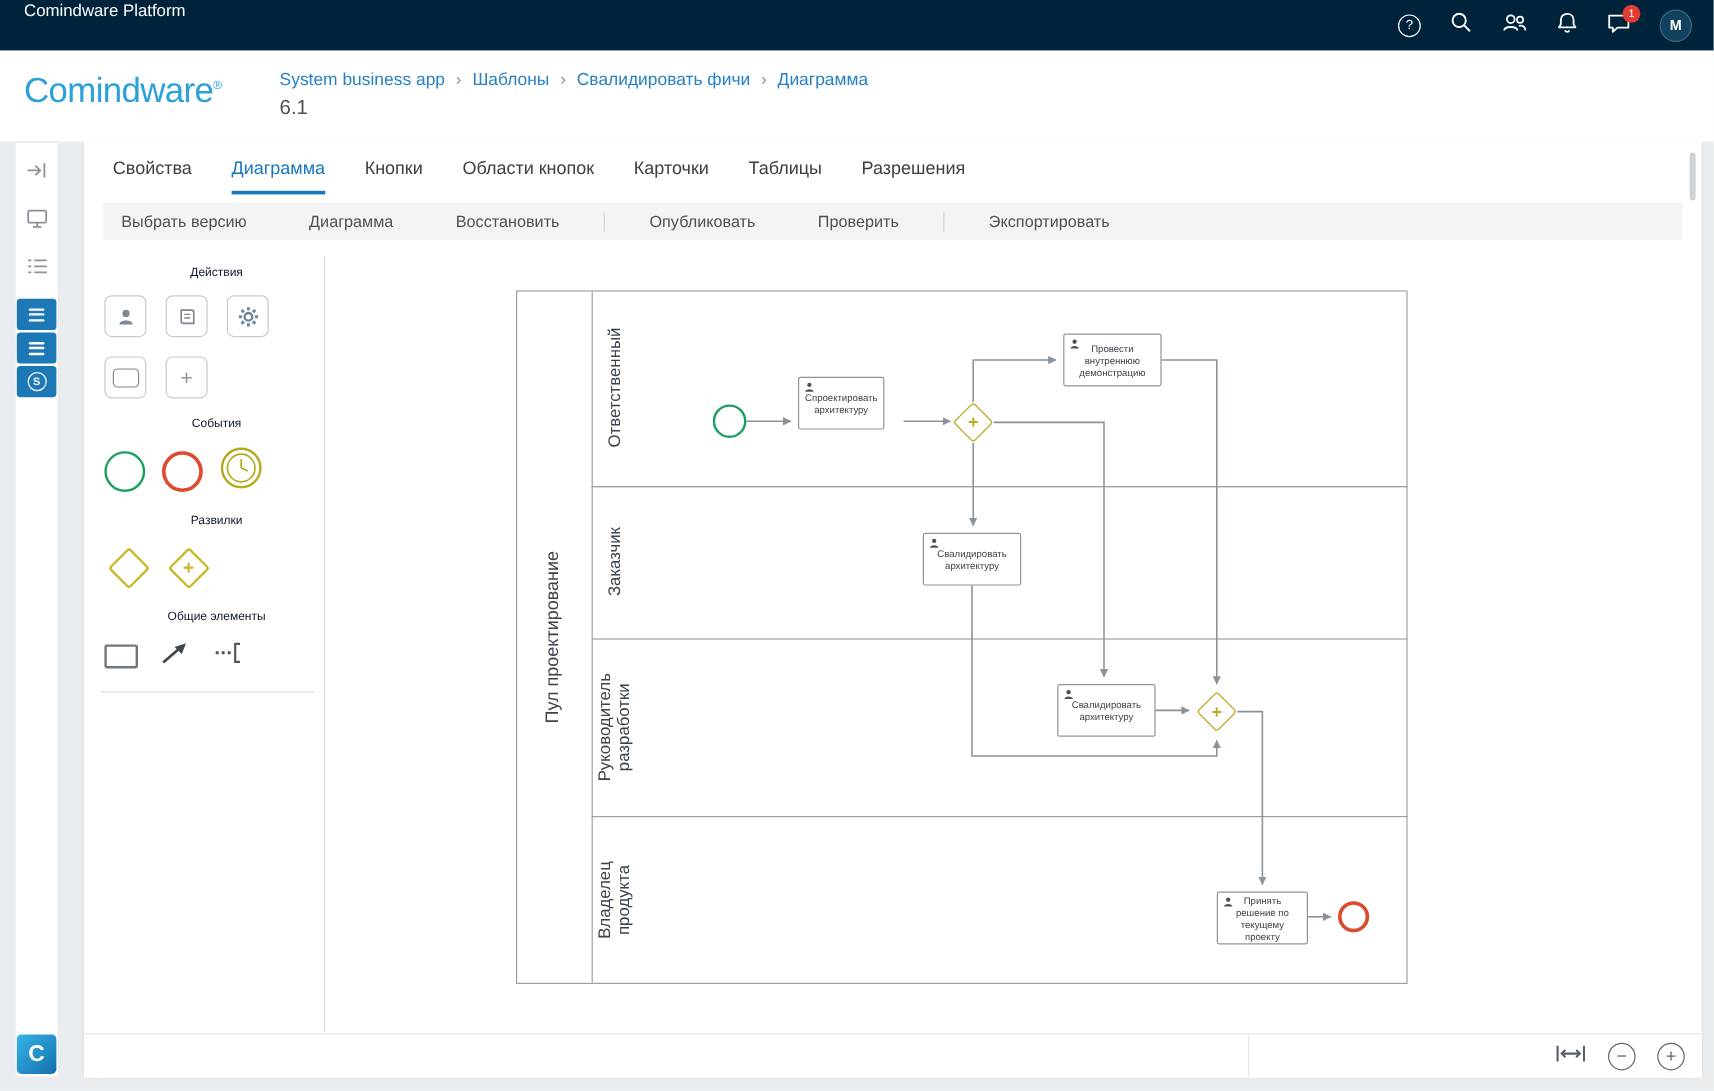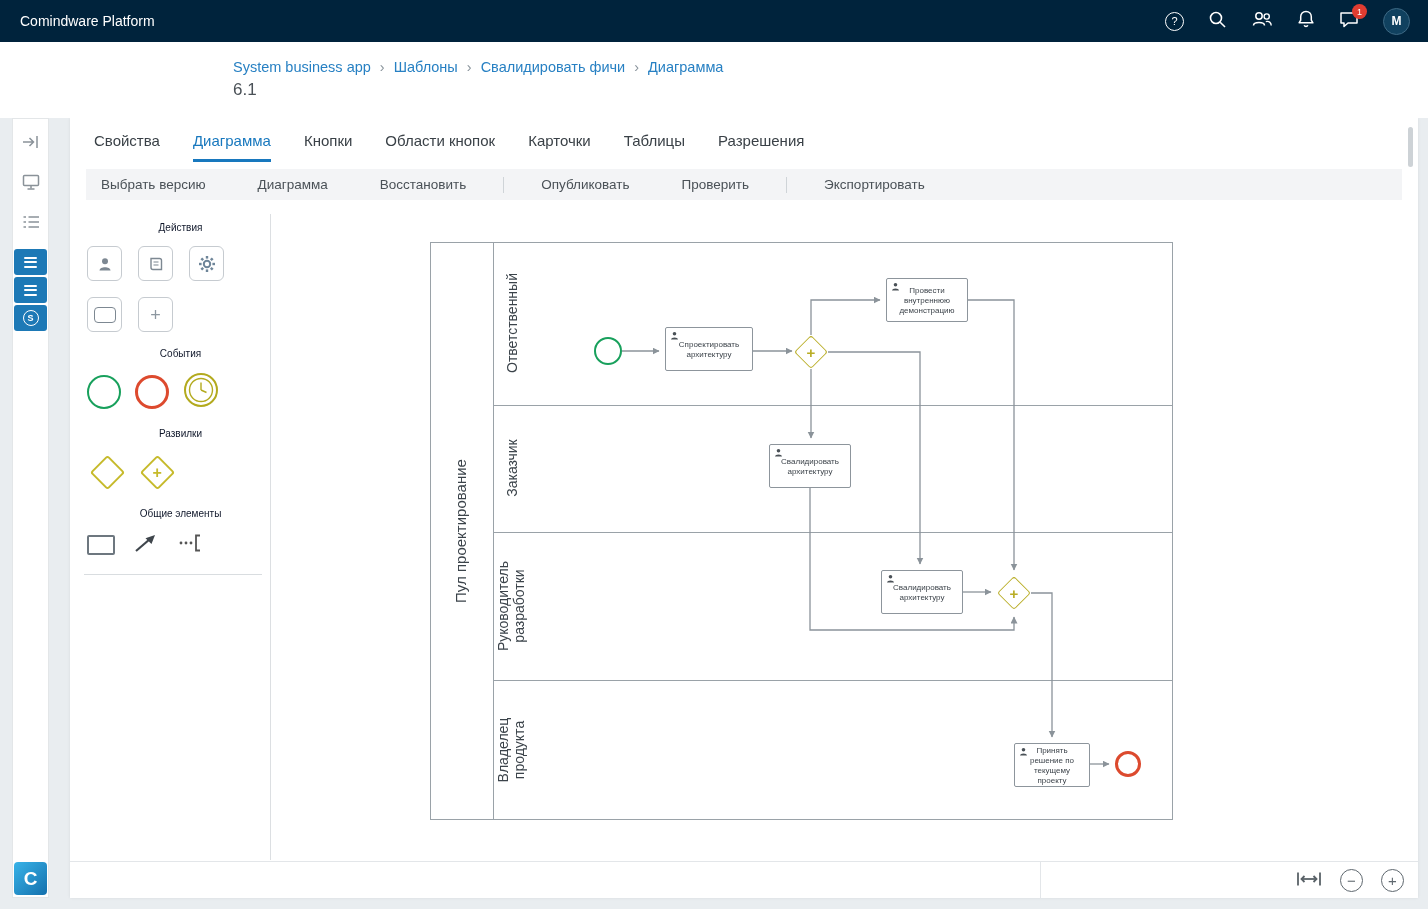--- a/index.html
+++ b/index.html
@@ -1,20 +1,20 @@
 <!DOCTYPE html>
 <html><head>
 <meta charset="utf-8">
 <style>
   * { box-sizing: border-box; margin: 0; padding: 0; }
   html,body { width:1428px; height:909px; overflow:hidden; }
   body { background:#e9edf0; font-family:"Liberation Sans", sans-serif; position:relative; color:#3b434a; }
 
   
-  .topbar { position:absolute; left:0; top:0; width:1428px; height:42px; background:#00233c; display:flex; align-items:center; z-index:5; }
+  .topbar { position:absolute; left:0; top:0; width:1428px; height:42px; background:#00233c; display:flex; z-index:5; }
   .topbar-title { color:#fff; font-size:14px; margin-left:20px; }
   .topbar-icons { position:absolute; right:18px; top:0; height:42px; display:flex; align-items:center; gap:24px; }
   .help-circle { width:19px; height:19px; border:1.6px solid #fff; border-radius:50%; color:#fff; font-size:11px; display:flex; align-items:center; justify-content:center; }
   .chat-wrap { position:relative; }
   .badge { position:absolute; top:-6px; right:-8px; min-width:15px; height:15px; background:#e03c31; border-radius:8px; color:#fff; font-size:9px; display:flex; align-items:center; justify-content:center; padding:0 3px; }
   .avatar { width:27px; height:27px; border-radius:50%; background:#10415f; border:1.5px solid #3d6984; color:#fff; font-size:12px; font-weight:bold; display:flex; align-items:center; justify-content:center; }
 
   
   .header { position:absolute; left:0; top:42px; width:1428px; height:76px; background:#fff; z-index:4; }
   .logo { position:absolute; left:20px; top:18px; font-size:29px; color:#2ba0d9; letter-spacing:-0.5px; }
@@ -117,20 +117,21 @@
         </svg>
       <span class="badge">1</span>
     </span>
     <div class="avatar">
         <span>M</span>
       </div>
   </div>
 </div>
 
 <div class="header">
+  <div class="logo"><span>Comindware</span><sup>®</sup></div>
   <div class="crumbs">
     <span class="crumb">System business app</span>
     <span class="crumb-sep">›</span>
     <span class="crumb">Шаблоны</span>
     <span class="crumb-sep">›</span>
     <span class="crumb">Свалидировать фичи</span>
     <span class="crumb-sep">›</span>
     <span class="crumb">Диаграмма</span>
   </div>
   <div class="version">6.1</div>
@@ -347,21 +348,21 @@
       <path d="M968,300 H1014 V570" marker-end="url(#arr)"></path>
       <path d="M810,488 V630 H1014 V617" marker-end="url(#arr)"></path>
       <path d="M963,592 H991" marker-end="url(#arr)"></path>
       <path d="M1031,593 H1052 V737" marker-end="url(#arr)"></path>
       <path d="M1090,764 H1109" marker-end="url(#arr)"></path>
     </g>
   </svg>
 
   <div class="node-ev n-start hit"></div>
 
-  <div class="task hit" style="left:665px;top:327px;width:88px;height:44px">
+  <div class="task hit" style="left:665px;top:314px;width:72px;height:44px">
     <svg width="9" height="9" viewBox="0 0 9 9">
         <circle cx="4.5" cy="2.8" r="1.8" fill="#4a5157"></circle>
         <path d="M1,8.5 c0,-2.8 7,-2.8 7,0 z" fill="#4a5157"></path>
       </svg>
     <span>Спроектировать архитектуру</span>
   </div>
 
   <div class="gw hit" style="left:799px;top:340px">
       <span>+</span>
     </div>

